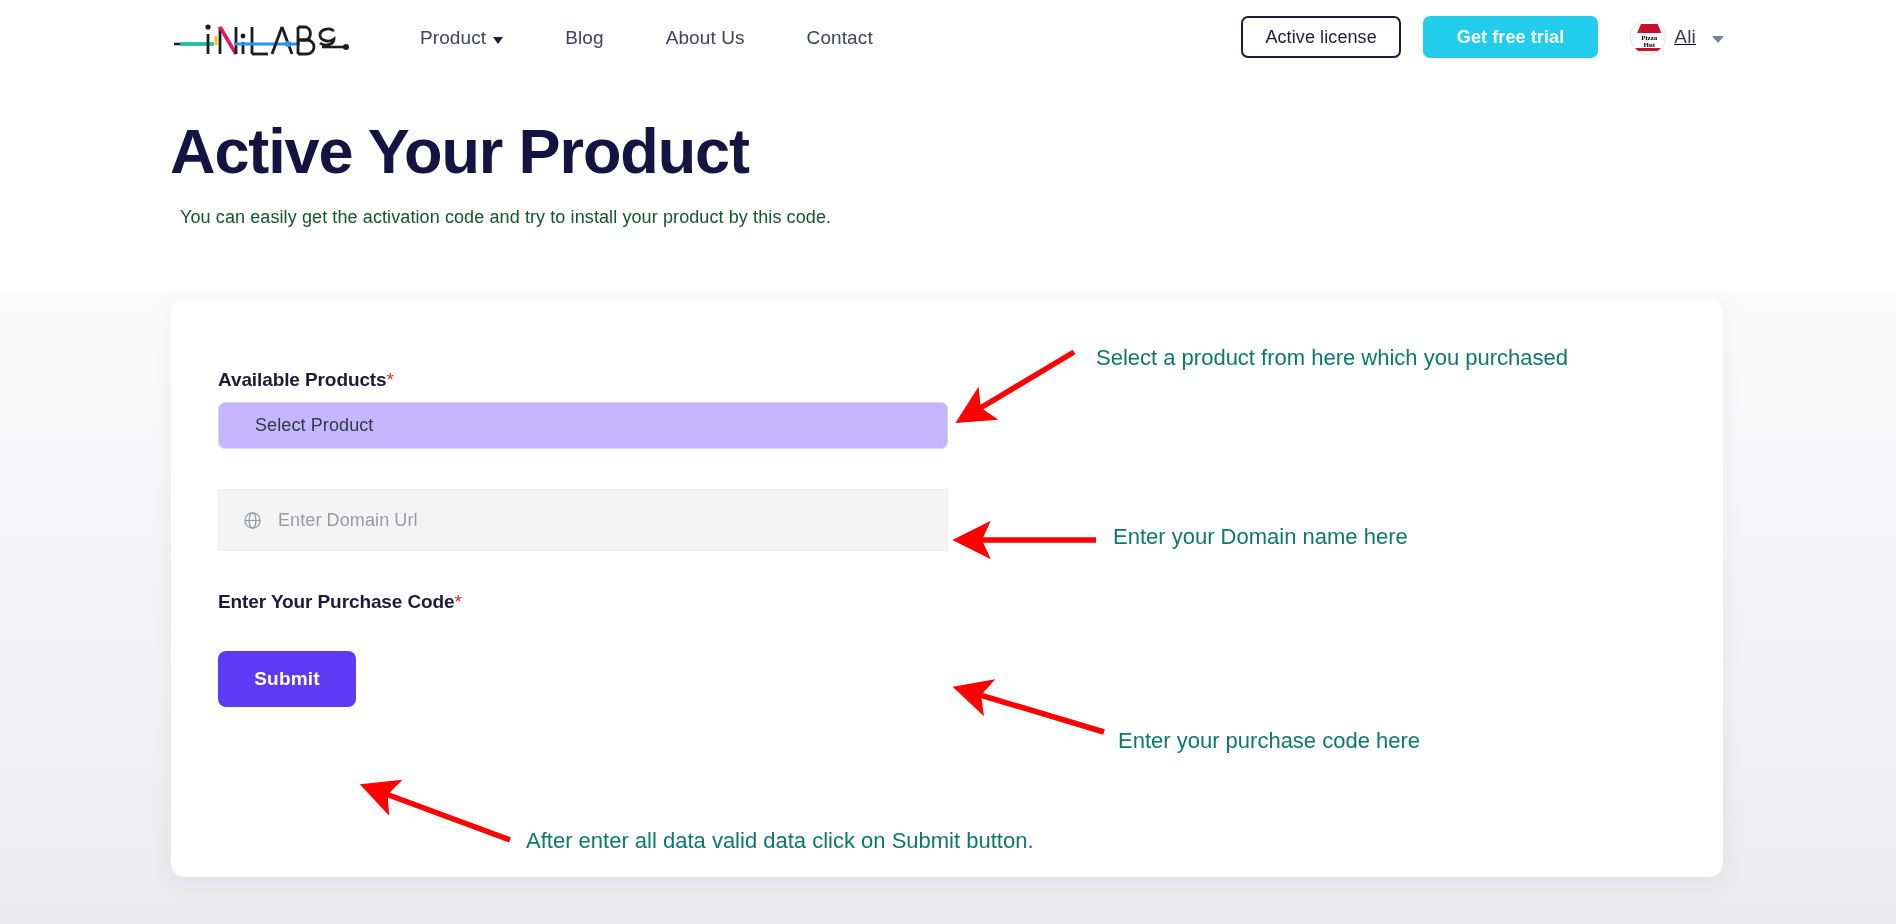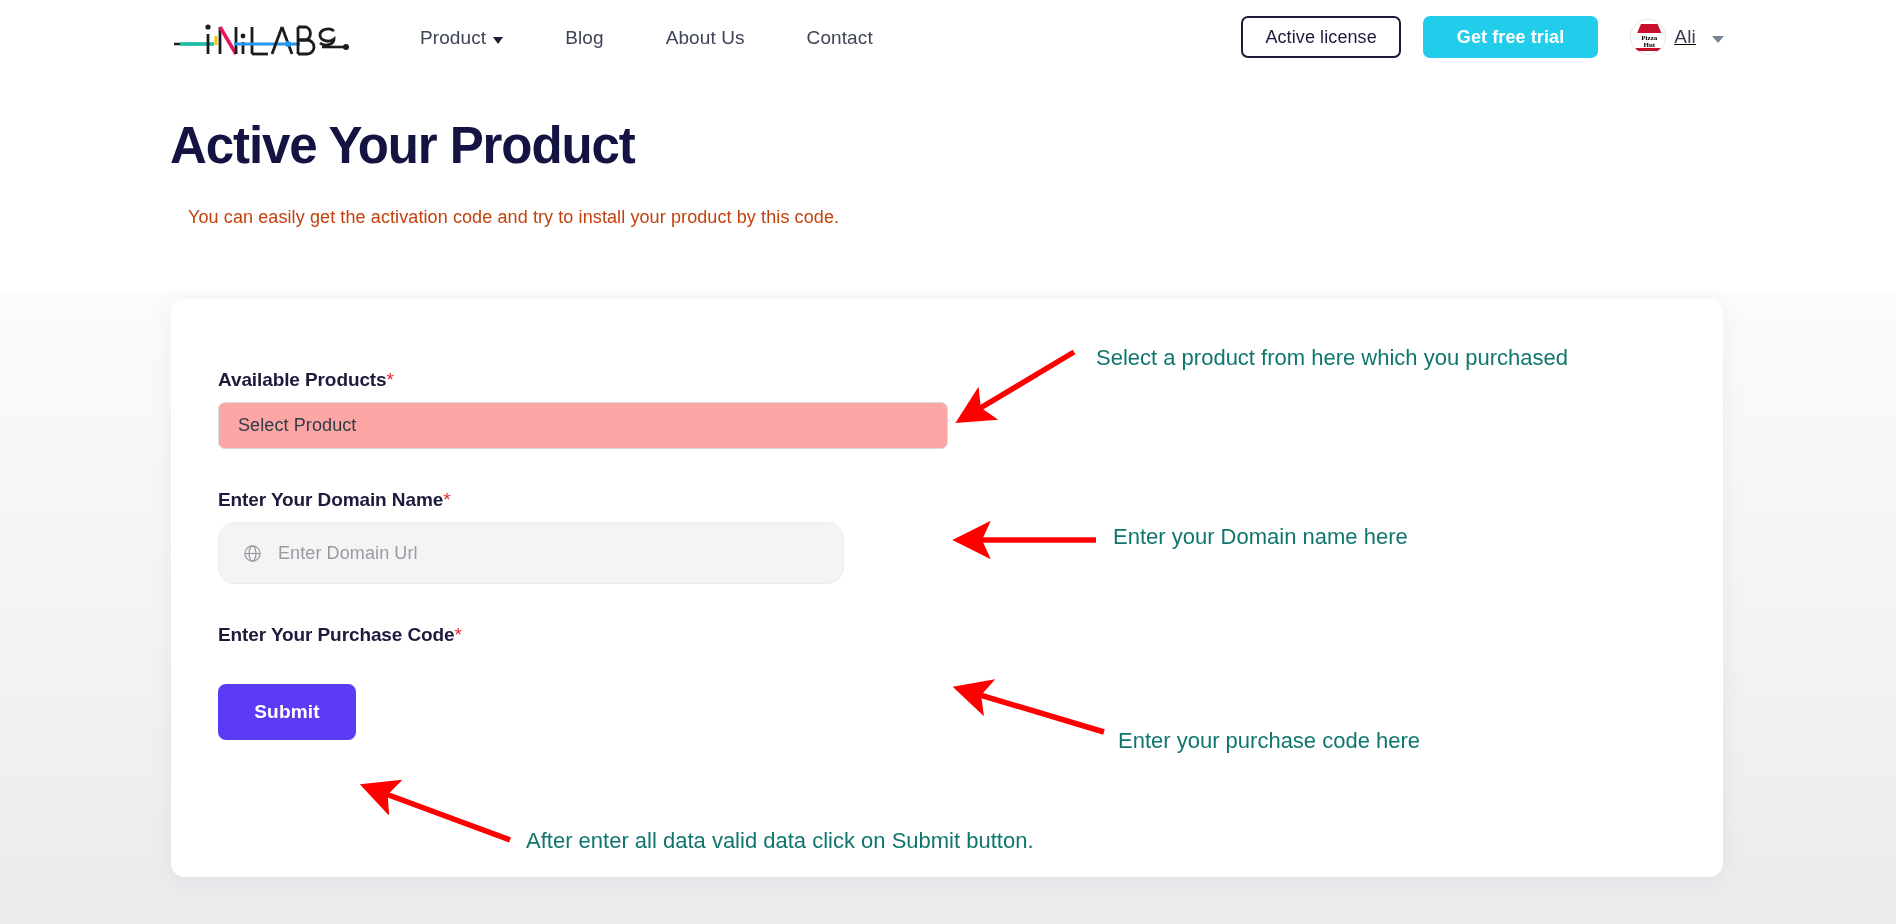--- a/index.html
+++ b/index.html
@@ -183,31 +183,31 @@
     border-top: 7px solid #7b8496;
     position: relative;
     top: 2px;
     margin-left: 8px;
   }
 
   
   .hero-title {
     position: absolute;
     left: 170px; top: 120px;
-    font-size: 51px;
+    font-size: 63px;
     font-weight: bold;
     color: #141341;
     letter-spacing: -1.1px;
     line-height: 1;
   }
   .hero-sub {
     position: absolute;
-    left: 188px; top: 207px;
+    left: 180px; top: 207px;
     font-size: 18px;
-    color: #c2410c;
+    color: #14532d;
     letter-spacing: .1px;
   }
 
   
   .card {
     position: absolute;
     left: 171px; top: 299px;
     width: 1552px; height: 578px;
     background: #ffffff;
     border-radius: 14px;
@@ -227,40 +227,40 @@
     font-weight: bold;
     letter-spacing: -.1px;
     margin-bottom: 11px;
     display: block;
   }
   .req { color: #e8262b; font-weight: normal; }
 
   .select-box {
     width: 730px;
     height: 47px;
-    background: #fca5a5;
+    background: #c4b5fd;
     border: 1px solid #d3dae1;
     border-radius: 7px;
     display: flex;
     align-items: center;
-    padding-left: 19px;
+    padding-left: 36px;
     font-size: 18px;
     color: #313a47;
     cursor: pointer;
     letter-spacing: .1px;
   }
 
   .field-gap { height: 40px; }
 
   .input-box {
-    width: 626px;
+    width: 730px;
     height: 62px;
     background: #f4f4f5;
     border: 1px solid #ececee;
-    border-radius: 17px;
+    border-radius: 1px;
     display: flex;
     align-items: center;
     padding-left: 23px;
     cursor: text;
   }
   .input-icon {
     width: 20px; height: 20px;
     flex: none;
     margin-right: 16px;
     color: #9a9aa4;
@@ -401,23 +401,20 @@
 
     <label class="field-label">
       <span>Available Products</span><span class="req">*</span>
     </label>
     <div class="select-box">
       <span>Select Product</span>
     </div>
 
     <div class="field-gap"></div>
 
-    <label class="field-label">
-      <span>Enter Your Domain Name</span><span class="req">*</span>
-    </label>
     <div class="input-box">
       <span class="input-icon">
         <svg width="19" height="19" viewBox="0 0 20 20" fill="none" stroke="currentColor" stroke-width="1.3">
           <circle cx="10" cy="10" r="8"></circle>
           <ellipse cx="10" cy="10" rx="3.6" ry="8"></ellipse>
           <line x1="2" y1="10" x2="18" y2="10"></line>
         </svg>
       </span>
       <span class="input-ph">Enter Domain Url</span>
     </div>

